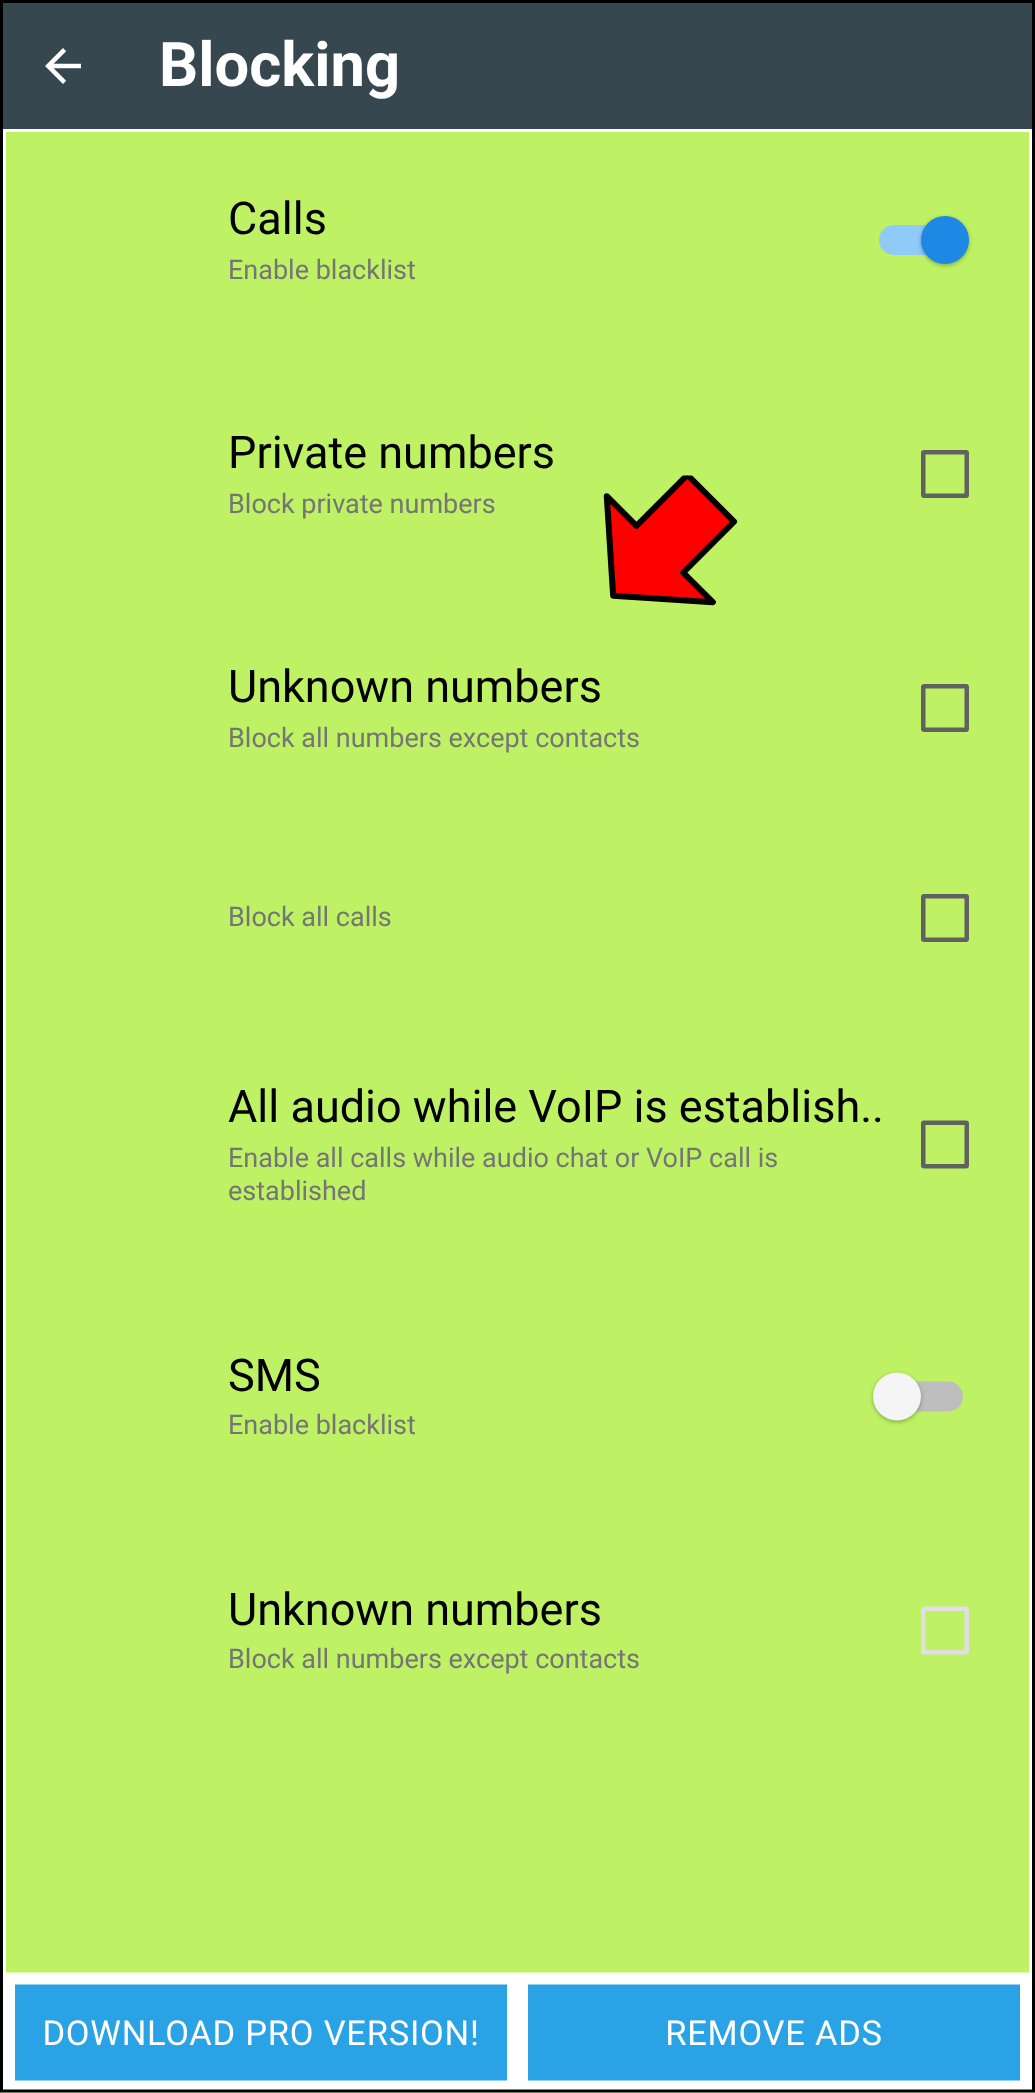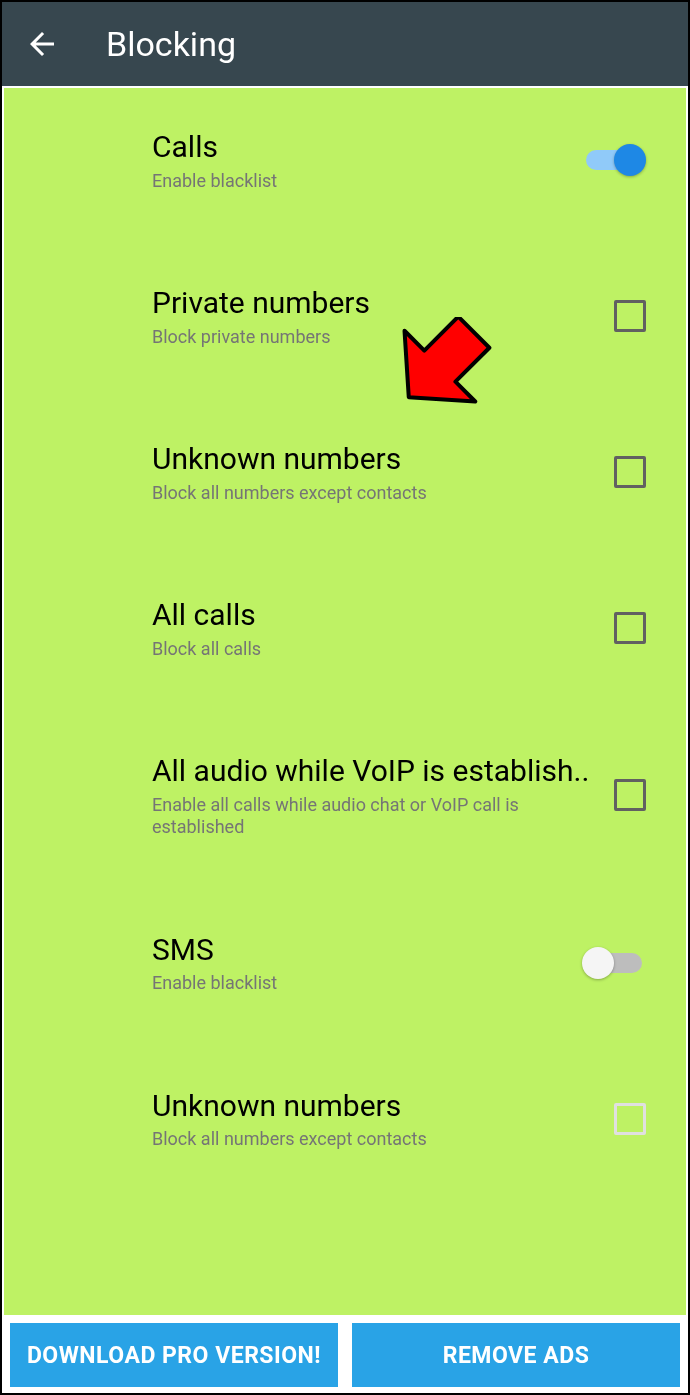--- a/index.html
+++ b/index.html
@@ -24,22 +24,22 @@
     width: 40px;
     height: 40px;
     display: flex;
     align-items: center;
     justify-content: center;
     cursor: pointer;
     margin-right: 44px;
   }
   .back-btn svg { width: 36px; height: 36px; }
   .header-title {
-    font-size: 34px;
-    font-weight: 400;
+    font-size: 41px;
+    font-weight: 700;
     color: #fff;
   }
   .content {
     position: absolute;
     top: 86px;
     left: 2px;
     right: 2px;
     bottom: 78px;
     overflow: hidden;
     background: #bef264;
@@ -114,21 +114,21 @@
     gap: 14px;
   }
   .bottom-btn {
     flex: 1;
     background: #29a3e6;
     color: #fff;
     display: flex;
     align-items: center;
     justify-content: center;
     font-size: 23px;
-    font-weight: 700;
+    font-weight: 400;
     letter-spacing: 0.5px;
     cursor: pointer;
   }
   
   .arrow-anno {
     position: absolute;
     top: 315px;
     left: 390px;
     width: 100px;
     height: 95px;
@@ -172,21 +172,20 @@
   <div class="row">
     <div class="row-text">
       <div class="row-title">Unknown numbers</div>
       <div class="row-sub">Block all numbers except contacts</div>
     </div>
     <div class="checkbox"></div>
   </div>
 
   <div class="row">
     <div class="row-text">
-      <div class="row-title">All calls</div>
       <div class="row-sub">Block all calls</div>
     </div>
     <div class="checkbox"></div>
   </div>
 
   <div class="row">
     <div class="row-text">
       <div class="row-title">All audio while VoIP is establish..</div>
       <div class="row-sub">Enable all calls while audio chat or VoIP call is established</div>
     </div>

